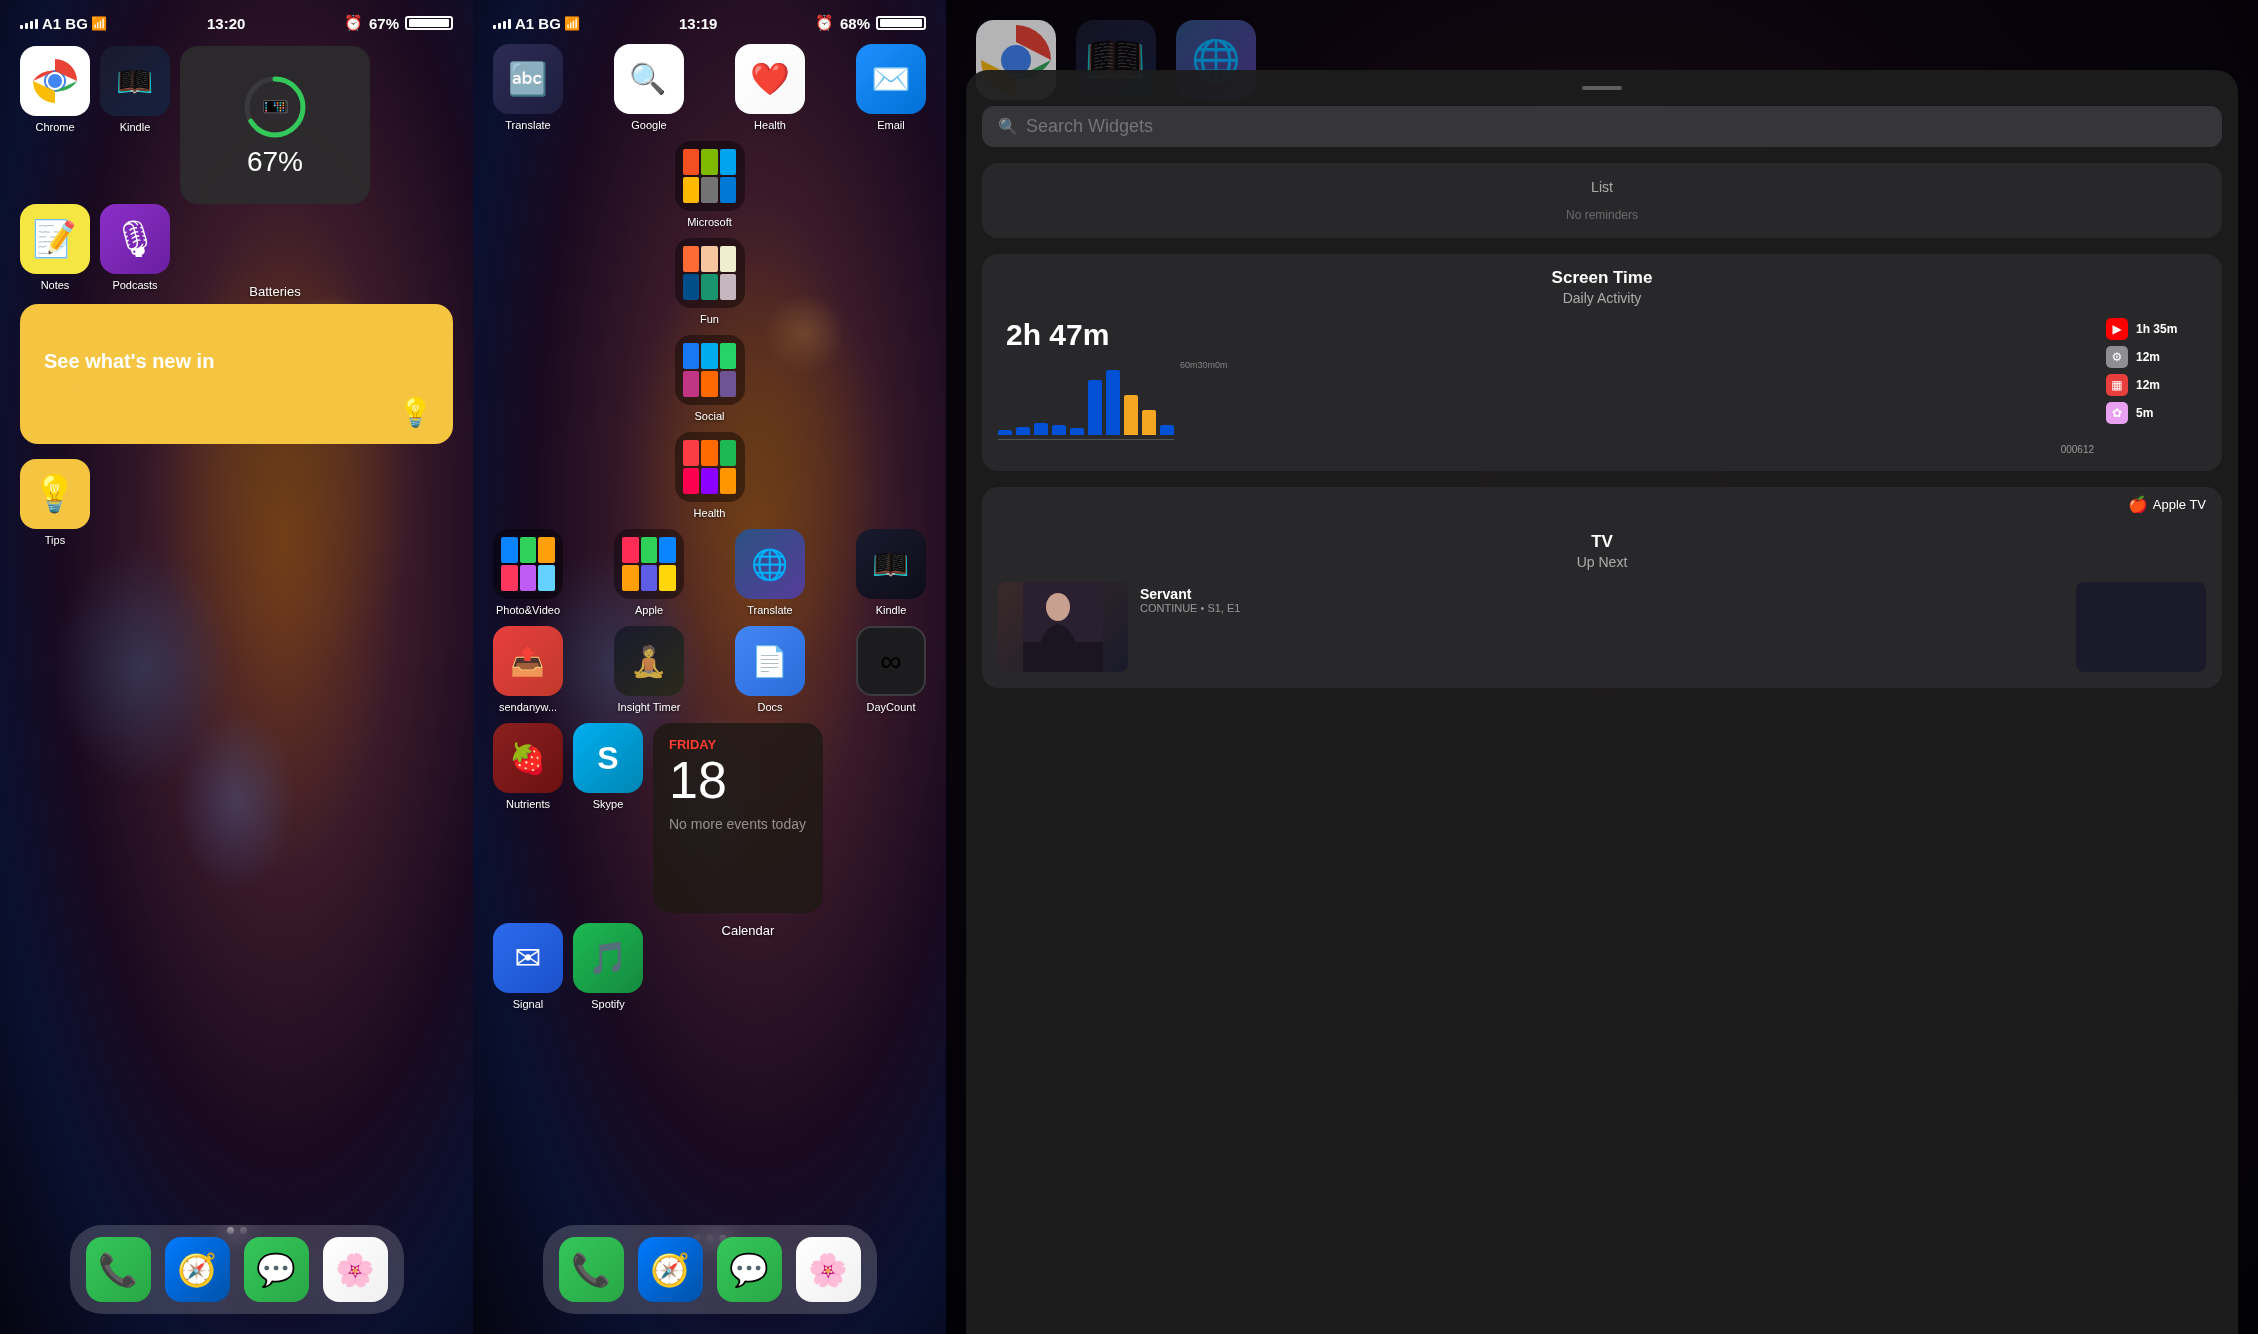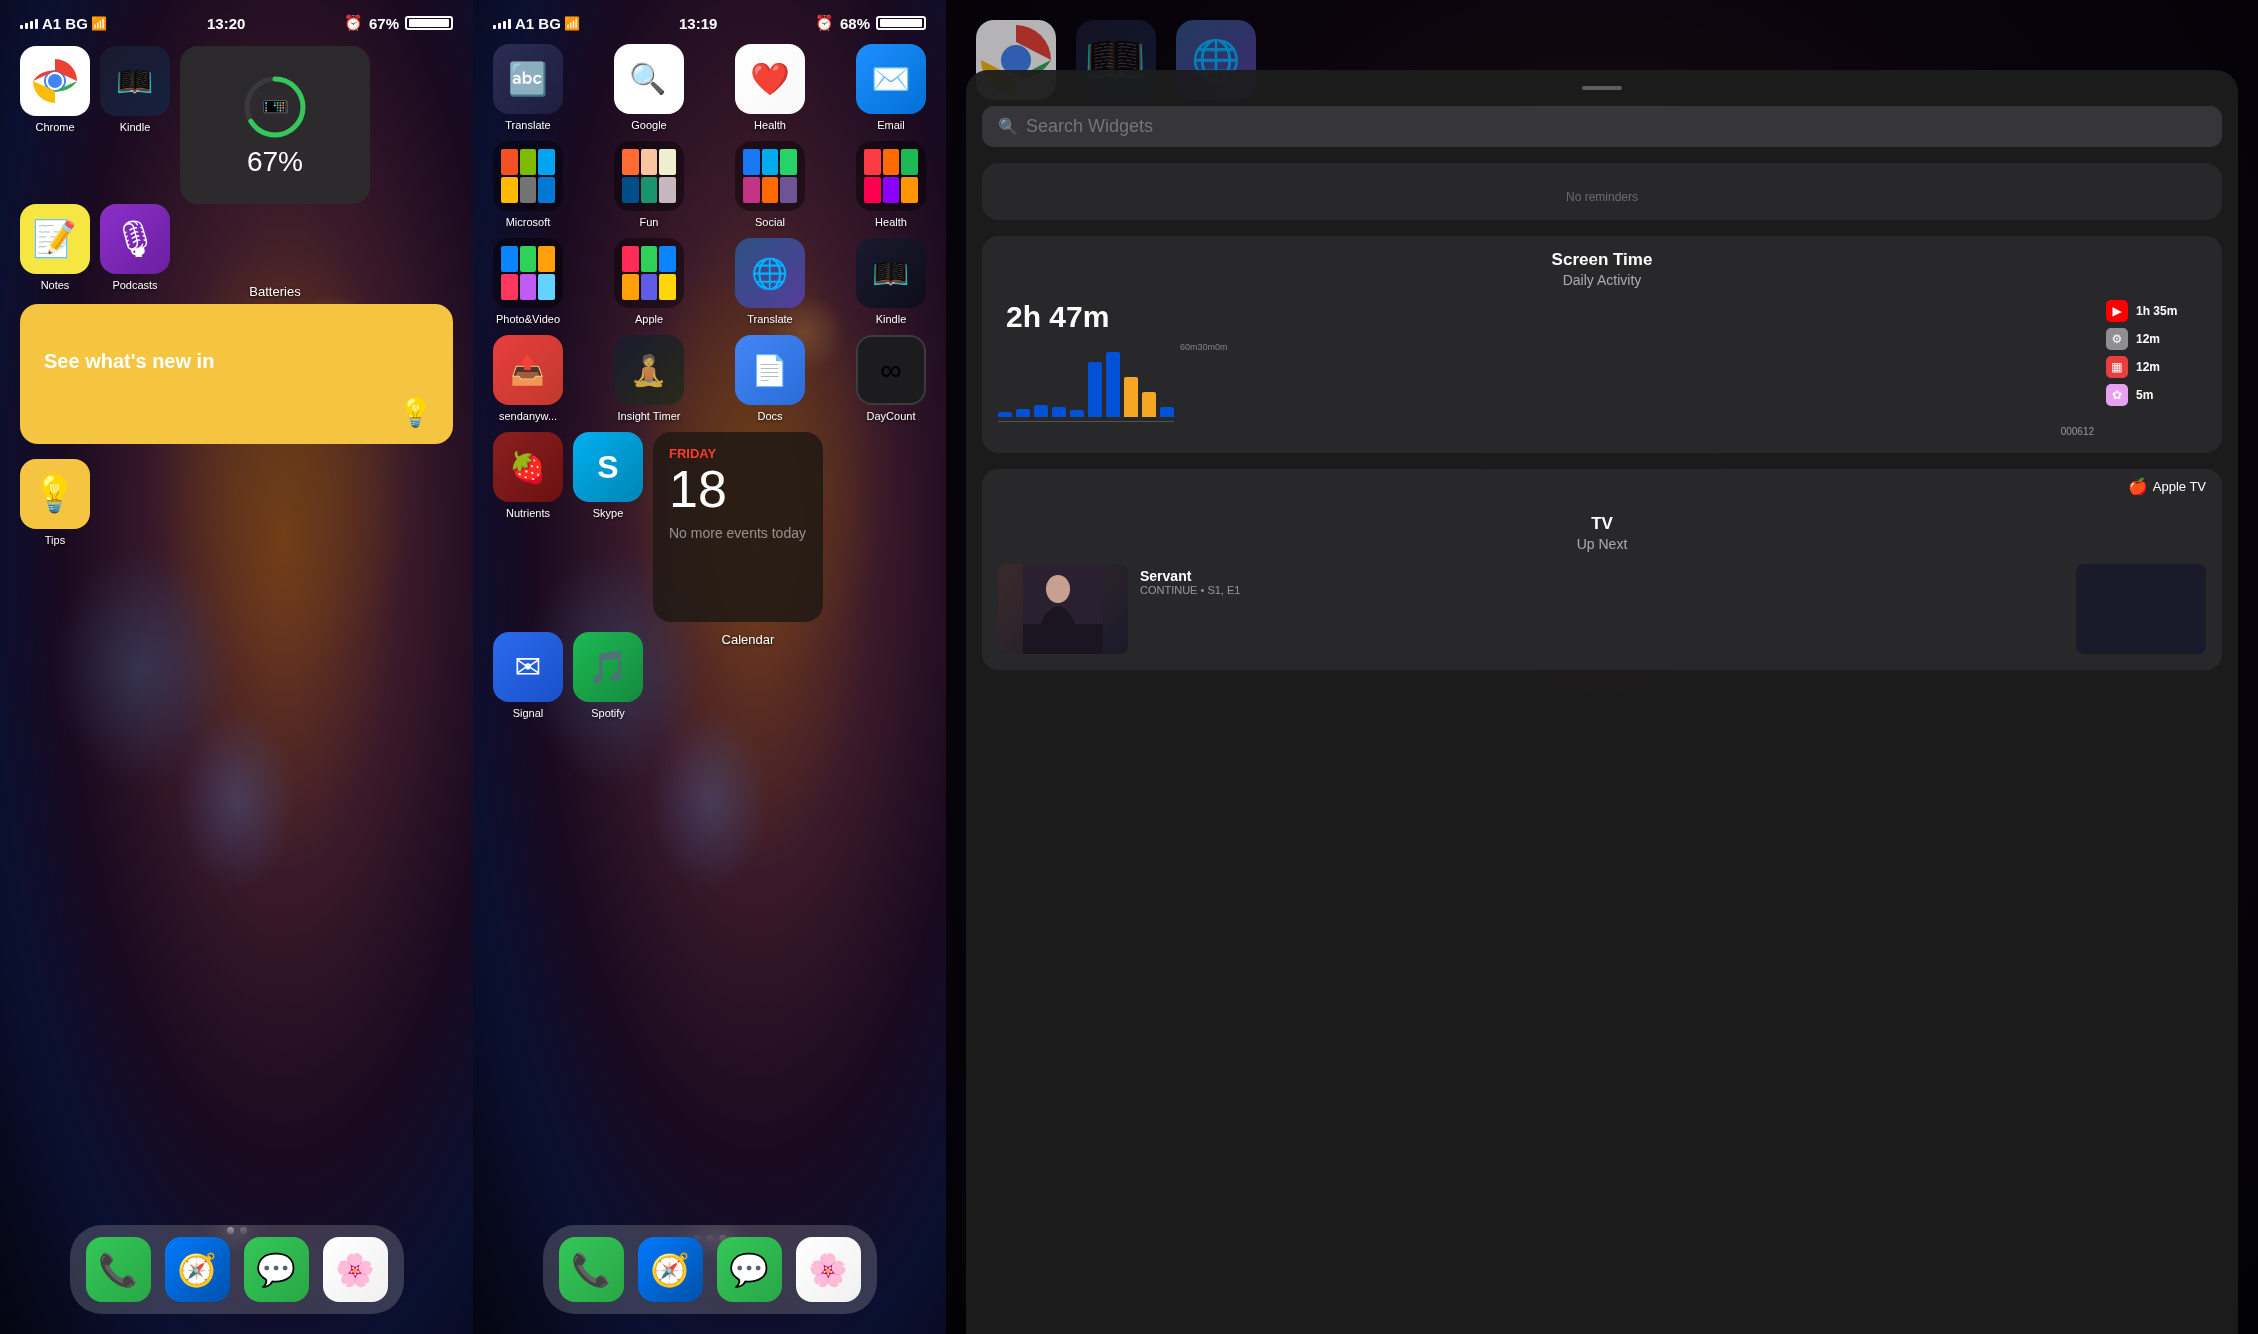--- a/index.html
+++ b/index.html
@@ -660,21 +660,21 @@
         <span class="app-label">Health</span>
       </div>
       <div class="app-item">
         <div class="app-icon icon-email">
           <span style="font-size:32px;">✉️</span>
         </div>
         <span class="app-label">Email</span>
       </div>
     </div>
 
-    <div style="display:flex; gap:10px; margin-bottom:10px; justify-content:space-between;">
+    <div style="display:flex; gap:10px; margin-bottom:10px; justify-content:space-between;flex-direction:column;">
       <div class="app-item">
         <div class="folder-icon">
           <span style="font-size:10px; background:#f25022; border-radius:2px;"></span>
           <span style="font-size:10px; background:#7fba00; border-radius:2px;"></span>
           <span style="font-size:10px; background:#00a4ef; border-radius:2px;"></span>
           <span style="font-size:10px; background:#ffb900; border-radius:2px;"></span>
           <span style="font-size:10px; background:#737373; border-radius:2px;"></span>
           <span style="font-size:10px; background:#0078d4; border-radius:2px;"></span>
         </div>
         <span class="app-label">Microsoft</span>
@@ -877,20 +877,21 @@
       <div style="width:40px; height:4px; background:rgba(255,255,255,0.3); border-radius:2px;"></div>
     </div>
 
     <div class="search-bar">
       <span class="search-icon">🔍</span>
       <input type="text" style="background: none; border: none; outline: none; color: rgba(255, 255, 255, 0.5); font-size: 18px; flex: 1 1 0%;" placeholder="Search Widgets">
     </div>
 
     <div class="widget-section">
       <div class="widget-header">
+        <div class="widget-subtitle">List</div>
       </div>
       <div class="reminders-list">
         <span style="color:rgba(255,255,255,0.3); font-size:12px;">No reminders</span>
       </div>
     </div>
 
     <div class="widget-section">
       <div class="widget-header">
         <div class="widget-title">Screen Time</div>
         <div class="widget-subtitle">Daily Activity</div>

